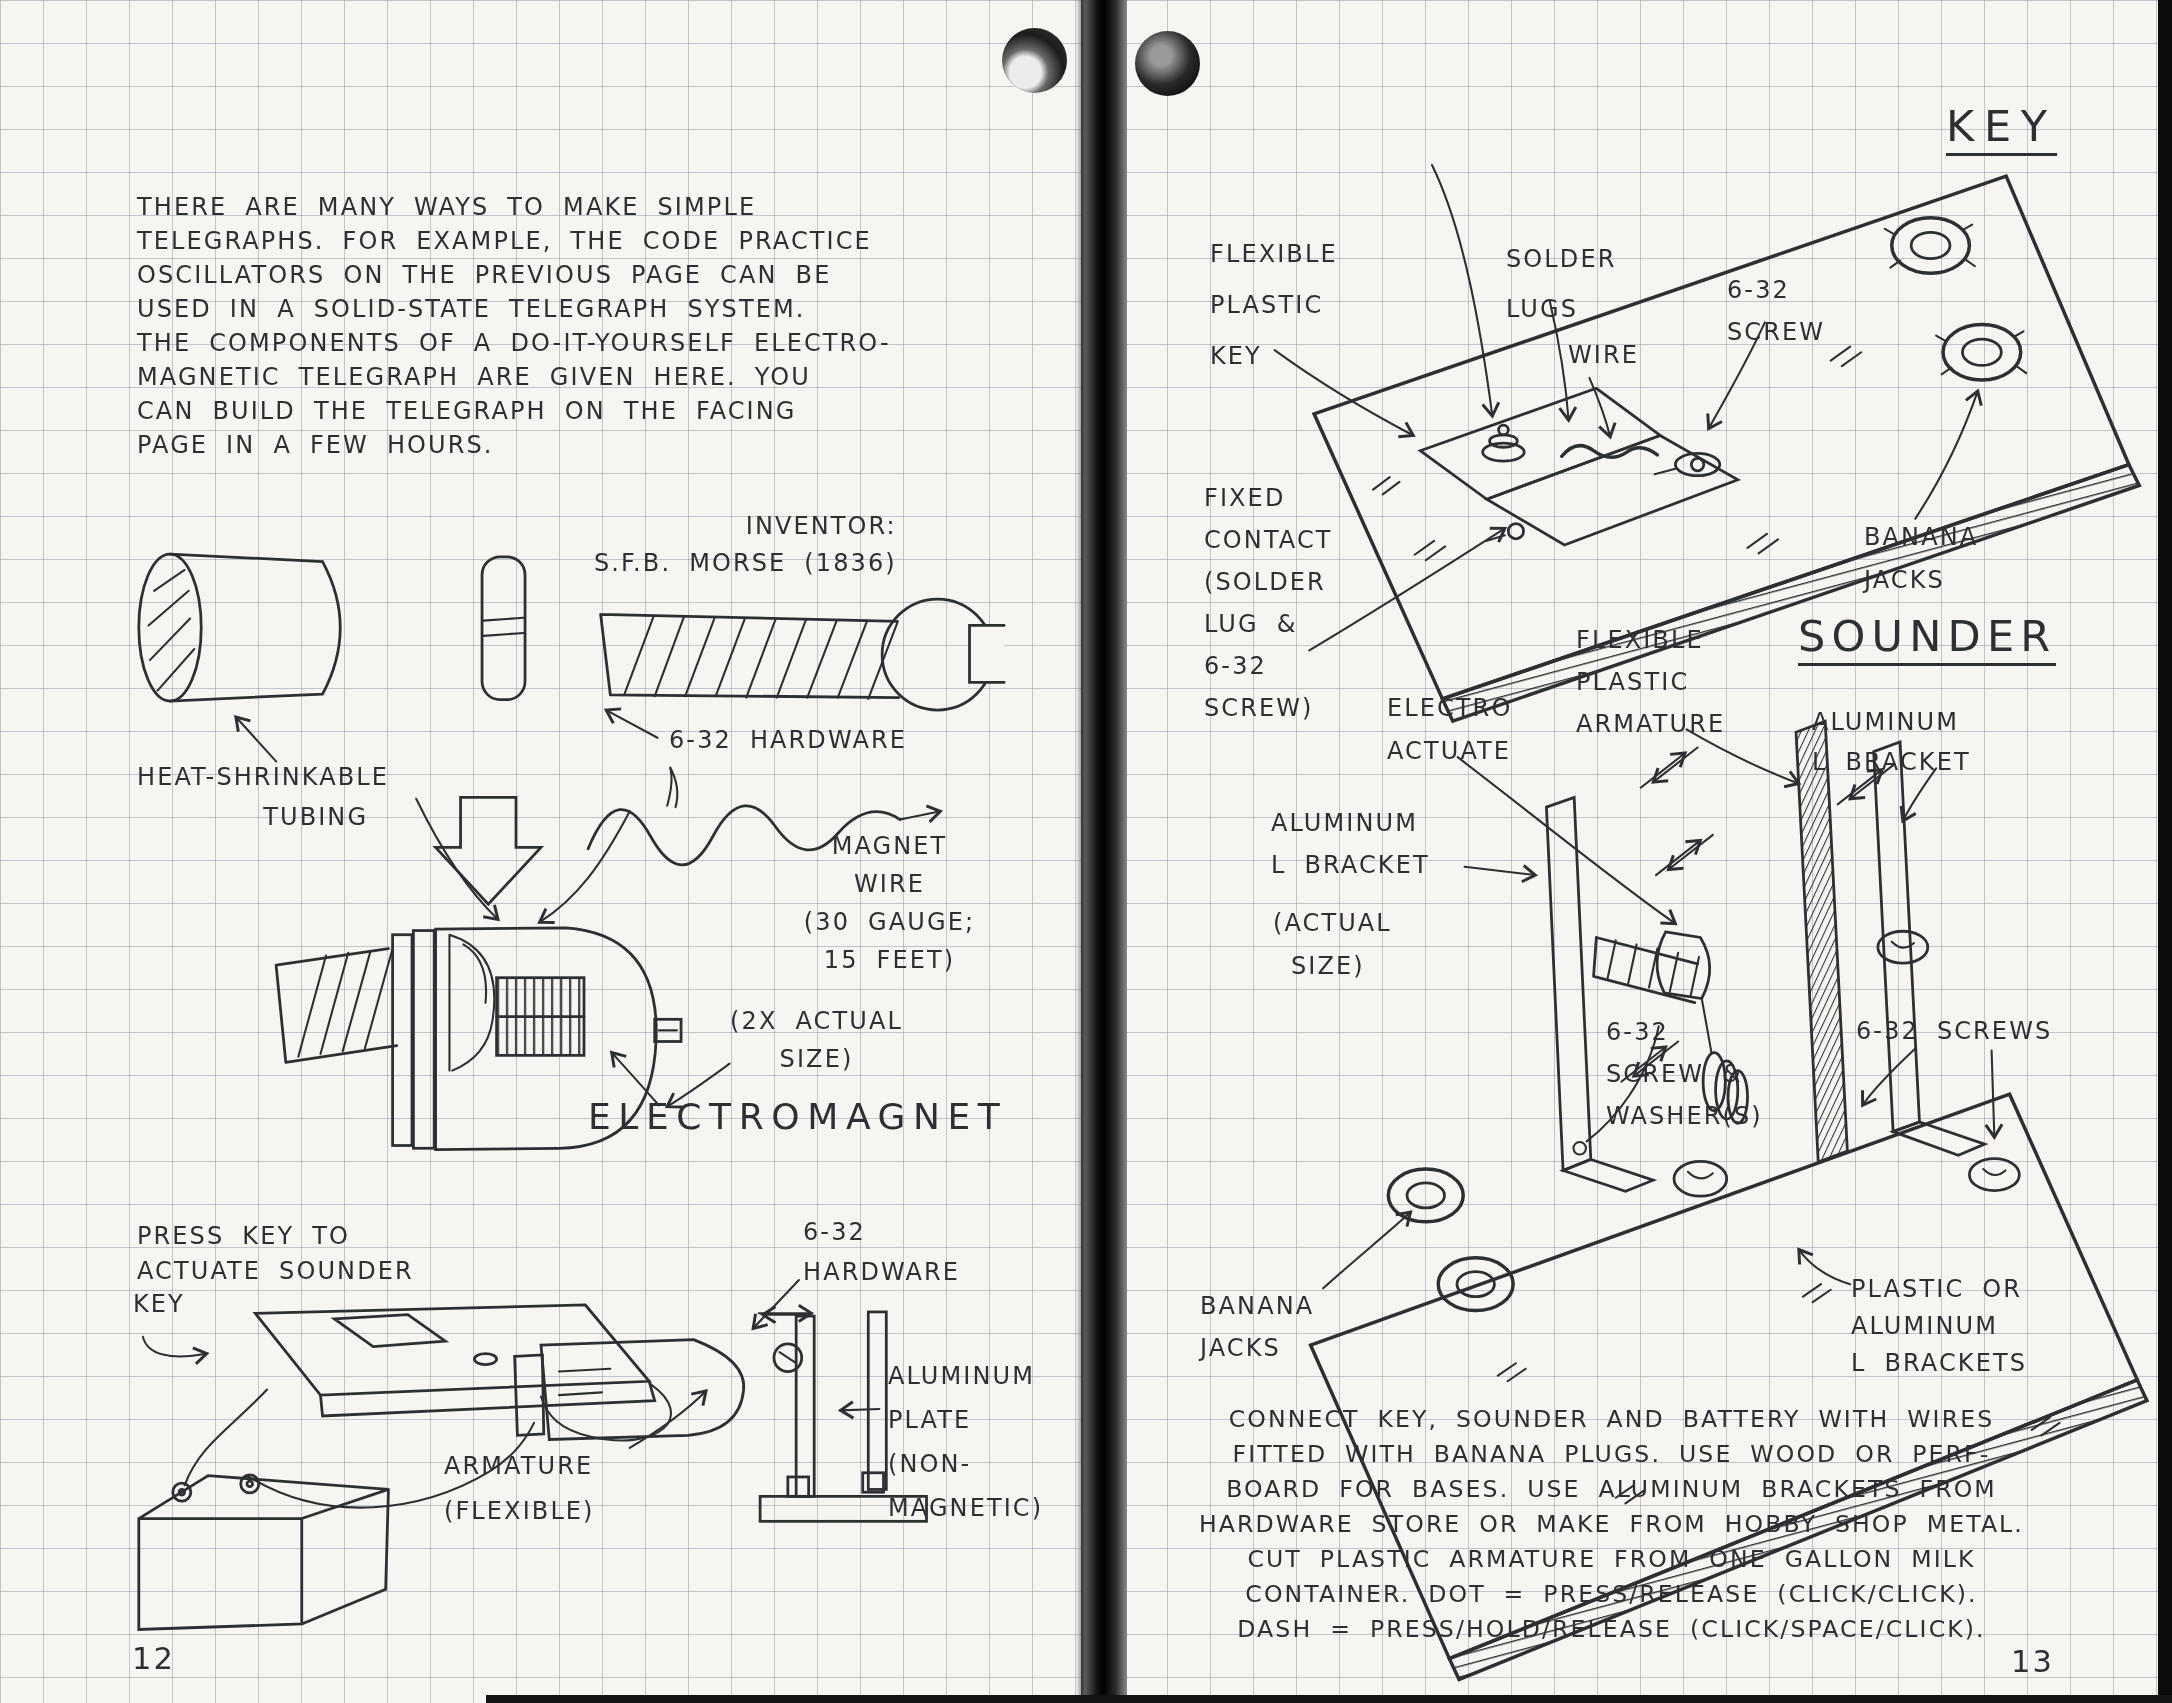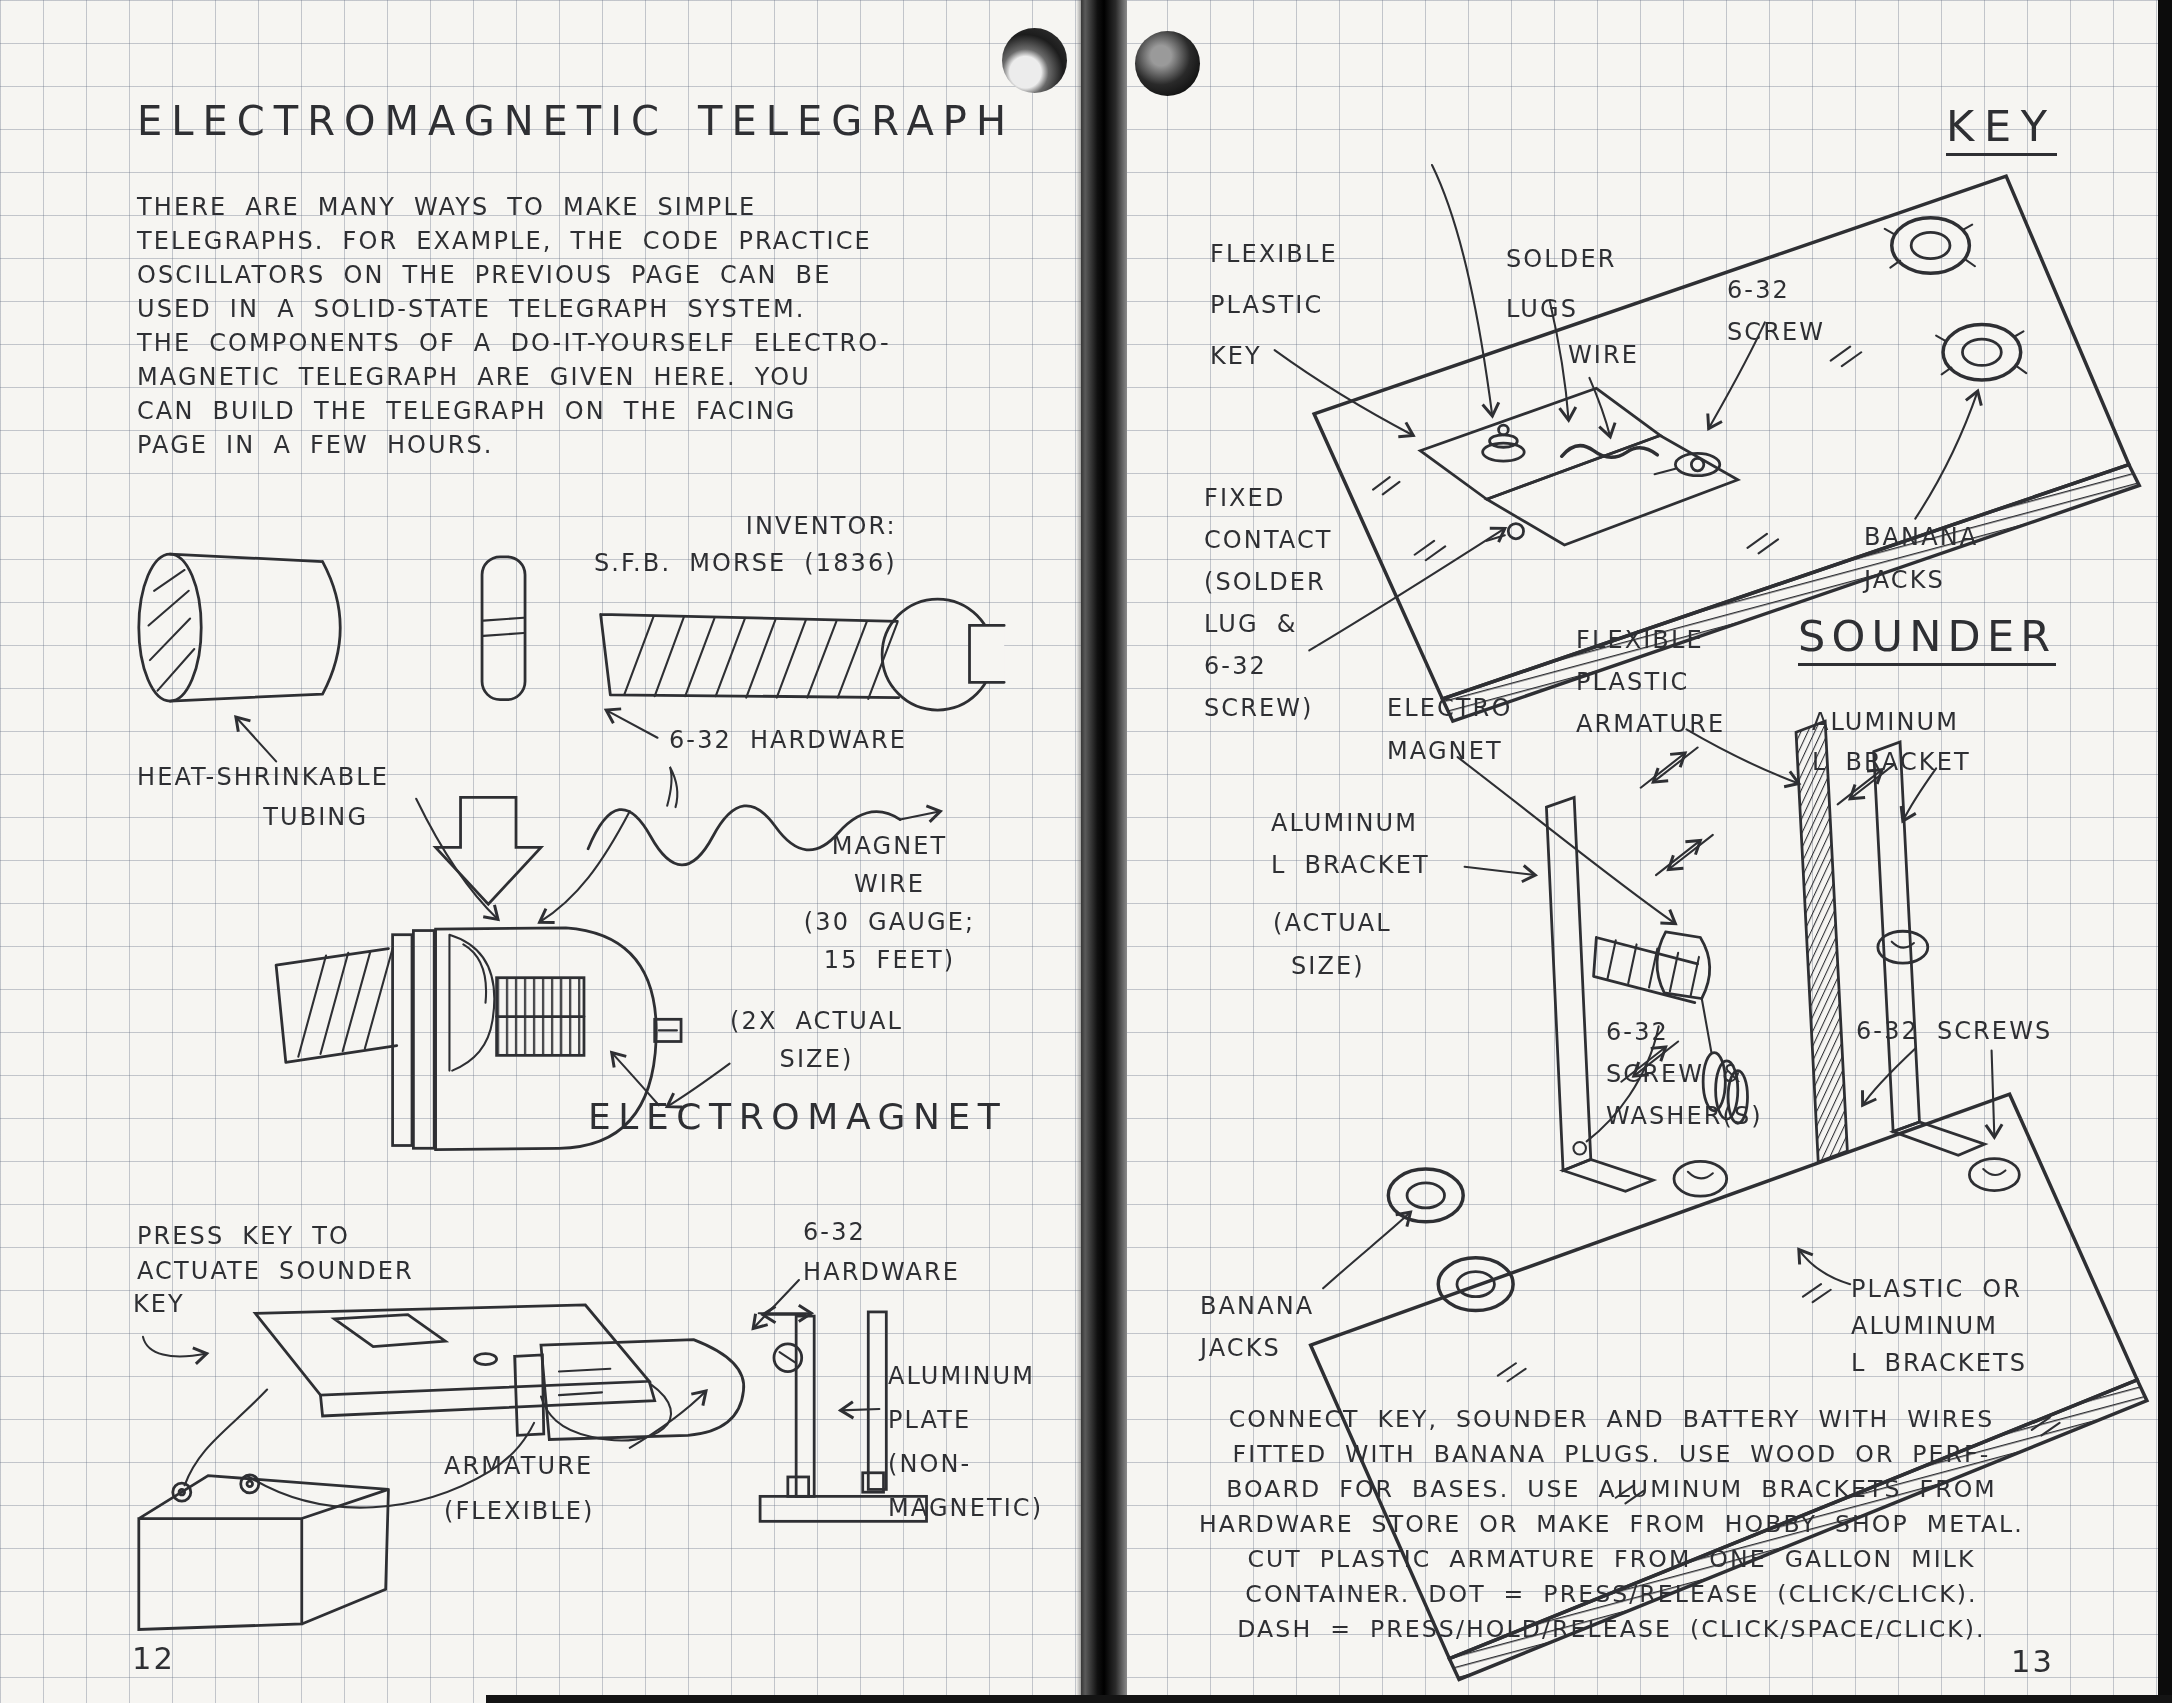--- a/index.html
+++ b/index.html
@@ -208,21 +208,20 @@
       <path d="M2432,1052 C2490,1086 2546,1112 2594,1130" marker-end="url(#ah)"></path>
       <path d="M2792,1108 C2772,1136 2756,1160 2744,1184" marker-end="url(#ah)"></path>
       <path d="M2112,1250 L2214,1262" marker-end="url(#ah)"></path>
       <path d="M2762,1512 C2726,1546 2700,1572 2686,1594" marker-end="url(#ah)"></path>
       <path d="M2872,1515 L2876,1640" marker-end="url(#ah)"></path>
       <path d="M1908,1858 C1952,1818 2002,1778 2034,1748" marker-end="url(#ah)"></path>
       <path d="M2668,1852 C2634,1842 2610,1824 2594,1802" marker-end="url(#ah)"></path>
     </g>
   </svg>
 
-  <div class="hand big-title" style="left:137px;top:100px;">ELECTROMAGNETIC TELEGRAPH</div>
   <div class="hand" style="left:137px;top:190px;">THERE ARE MANY WAYS TO MAKE SIMPLE
 TELEGRAPHS. FOR EXAMPLE, THE CODE PRACTICE
 OSCILLATORS ON THE PREVIOUS PAGE CAN BE
 USED IN A SOLID-STATE TELEGRAPH SYSTEM.
 THE COMPONENTS OF A DO-IT-YOURSELF ELECTRO-
 MAGNETIC TELEGRAPH ARE GIVEN HERE. YOU
 CAN BUILD THE TELEGRAPH ON THE FACING
 PAGE IN A FEW HOURS.</div>
   <div class="hand" style="left:594px;top:508px;line-height:37px;text-align:right;">INVENTOR:
 S.F.B. MORSE (1836)</div>
@@ -264,21 +263,21 @@
 CONTACT
 (SOLDER
 LUG &amp;
 6-32
 SCREW)</div>
   <div class="hand sec-title" style="left:1798px;top:613px;letter-spacing:6.2px;">SOUNDER</div>
   <div class="hand" style="left:1576px;top:619px;line-height:42px;">FLEXIBLE
 PLASTIC
 ARMATURE</div>
   <div class="hand" style="left:1387px;top:687px;line-height:43px;">ELECTRO
-MAGNET</div>
+ACTUATE</div>
   <div class="hand" style="left:1812px;top:702px;line-height:40px;">ALUMINUM
 L BRACKET</div>
   <div class="hand" style="left:1271px;top:802px;line-height:42px;">ALUMINUM
 L BRACKET</div>
   <div class="hand" style="left:1273px;top:902px;line-height:43px;">(ACTUAL
  SIZE)</div>
   <div class="hand" style="left:1606px;top:1011px;line-height:42px;">6-32
 SCREW &amp;
 WASHER(S)</div>
   <div class="hand" style="left:1856px;top:1014px;">6-32 SCREWS</div>

